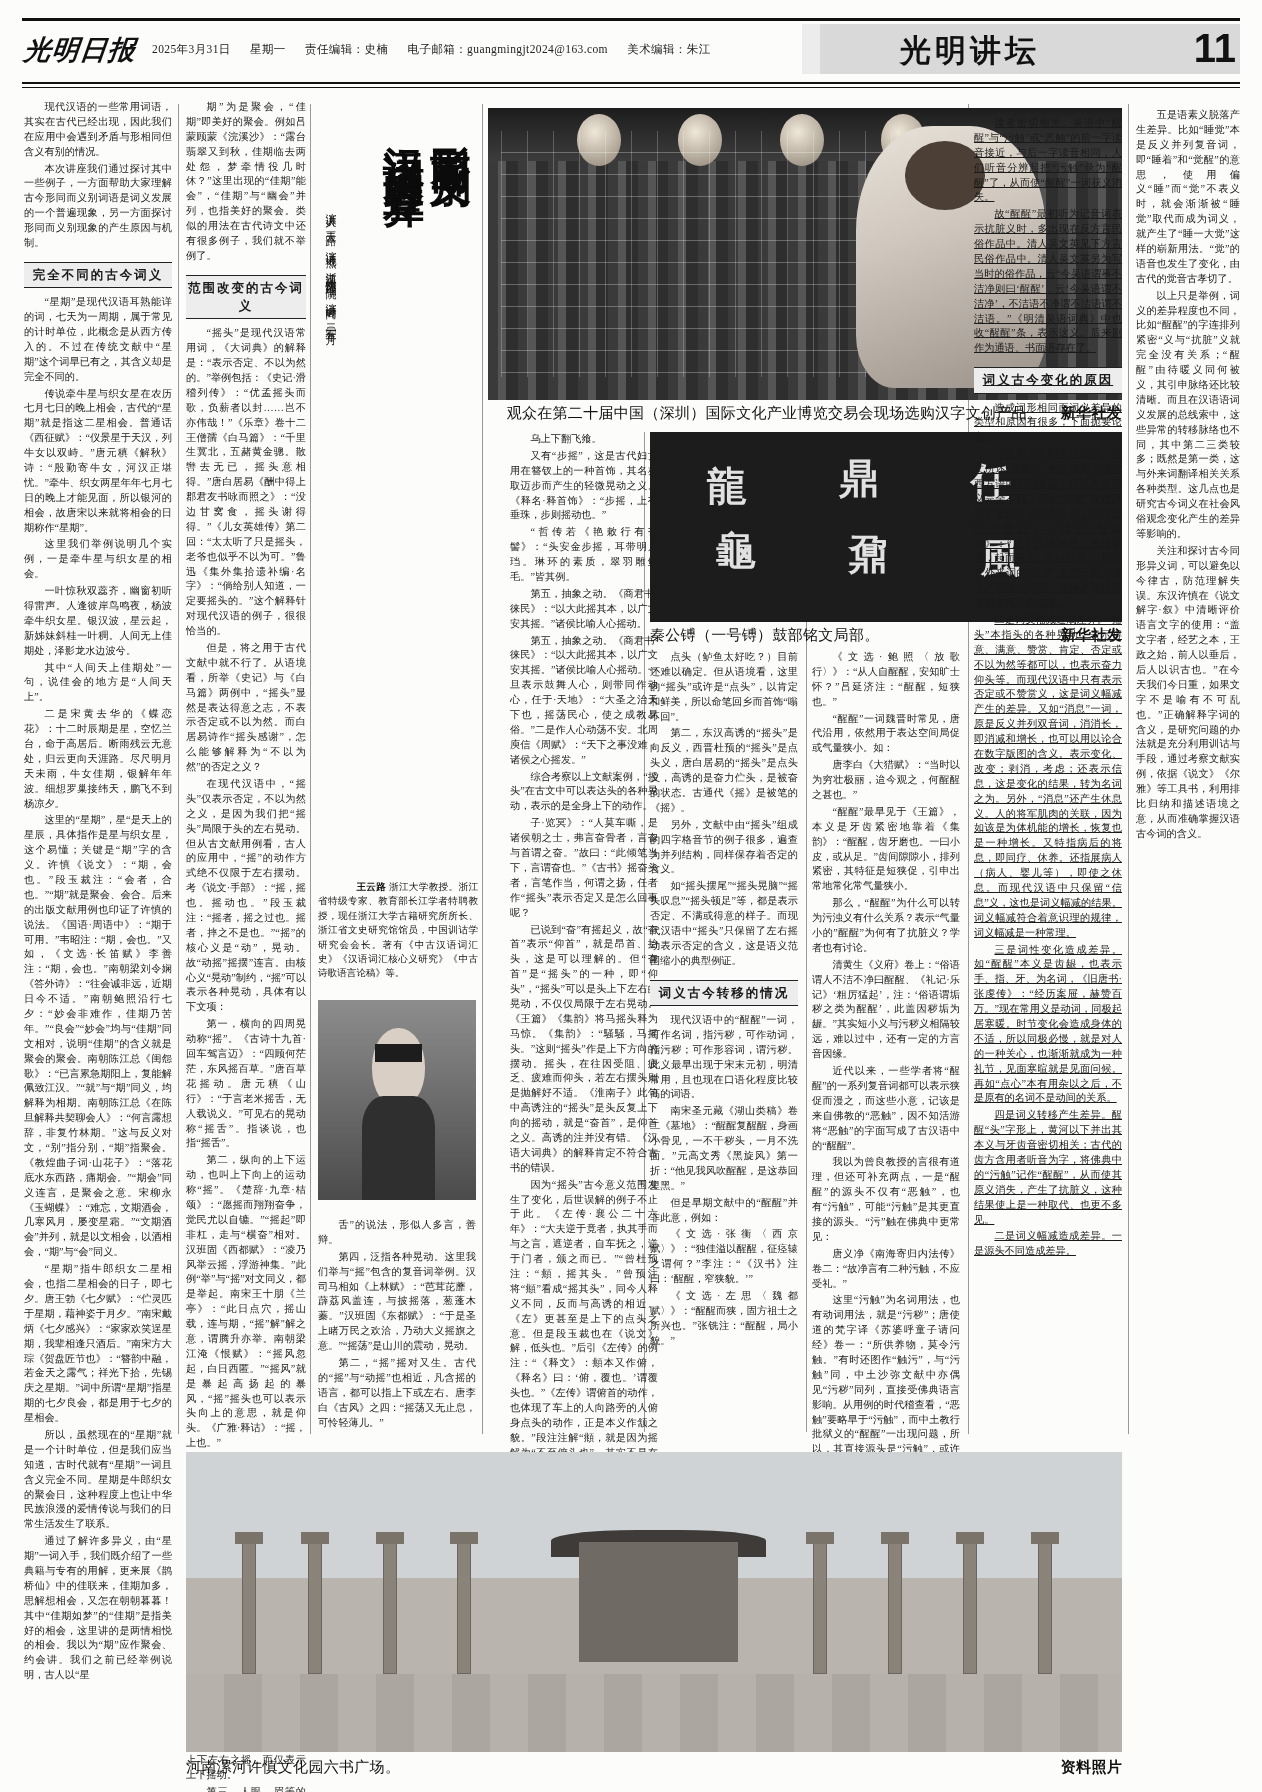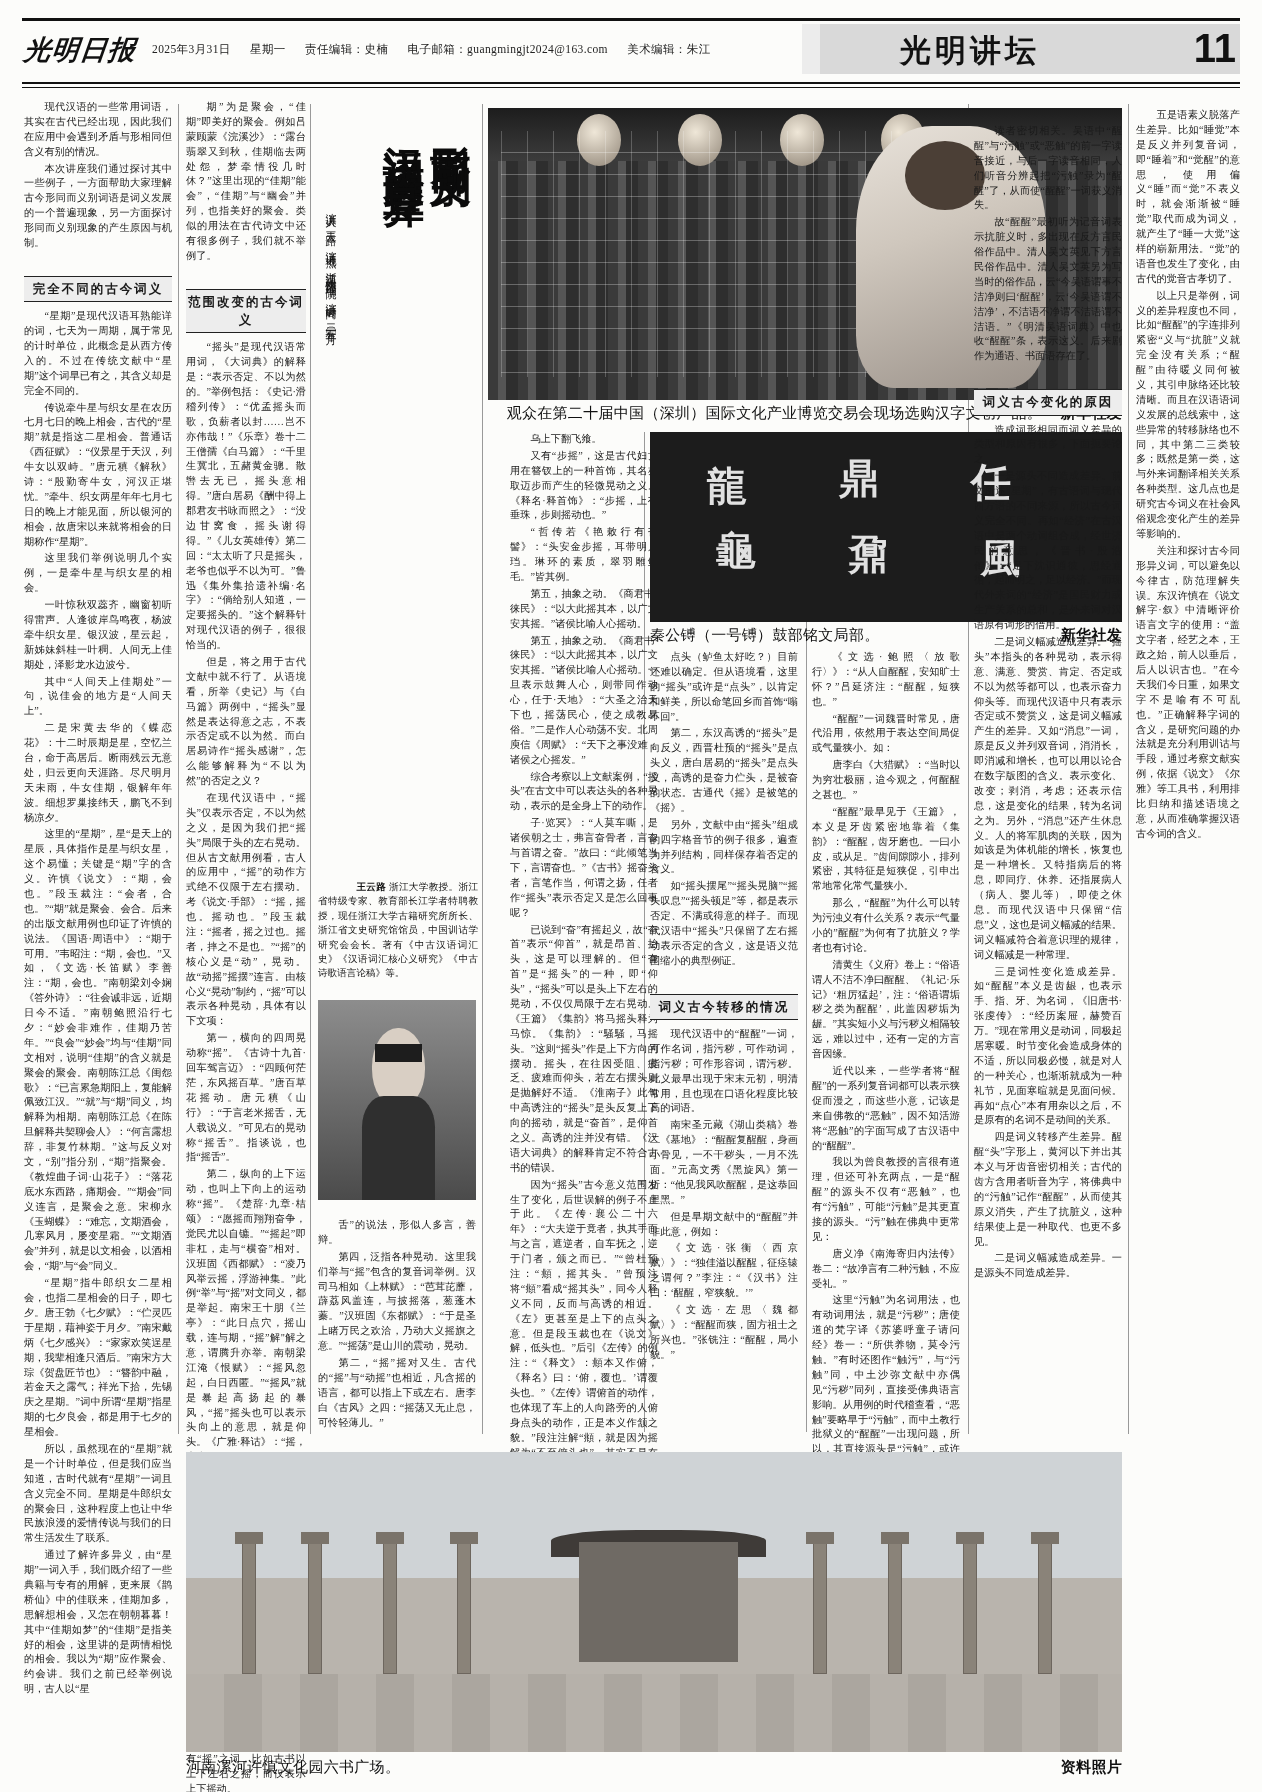--- a/index.html
+++ b/index.html
@@ -79,21 +79,21 @@
   .rub-ch{position:absolute;color:#f2f2f2;font-size:40px;font-weight:bold;font-family:"Liberation Serif",serif;opacity:.92;}
 
   .plaza{position:absolute;inset:0;background:linear-gradient(180deg,#cfd3d6 0 42%,#b9b4ad 42% 100%);}
   .plaza-building{position:absolute;left:42%;top:30%;width:17%;height:40%;background:#6f6a64;}
   .plaza-roof{position:absolute;left:39%;top:26%;width:23%;height:9%;background:#3f3b38;border-radius:40% 40% 0 0;}
   .pillar{position:absolute;bottom:26%;width:14px;height:44%;background:#8a8379;box-shadow:0 0 0 1px #6d665e inset;}
   .pillar:after{content:"";position:absolute;left:-7px;top:-10px;width:28px;height:12px;background:#7a736a;}
   .plaza-ground{position:absolute;left:0;bottom:0;width:100%;height:26%;background:repeating-linear-gradient(90deg,#b6b1aa 0 38px,#aba69f 38px 76px);}
 
   
-  .boxed{border-top:1.5px solid #222;border-bottom:1.5px solid #222;padding:3px 0;text-align:center;font-weight:bold;font-size:12.5px;letter-spacing:2px;margin:25px 0 7px 0;text-indent:0;background:#ededed;}
+  .boxed{border-top:1.5px solid #222;border-bottom:1.5px solid #222;padding:3px 0;text-align:center;font-weight:bold;font-size:12.5px;letter-spacing:2px;margin:11px 0 7px 0;text-indent:0;background:#ededed;}
 </style>
 </head>
 <body>
 
 <div class="page">
 
   <div class="masthead">
     <div class="mast-rule-top"></div>
     <div class="logo">
       <span class="logo-text">光明日报</span>
@@ -242,21 +242,21 @@
     <p>“醒醒”最早见于《王篇》，本义是牙齿紧密地靠着《集韵》：“醒醒，齿牙磨也。一曰小皮，或从足。”齿间隙隙小，排列紧密，其特征是短狭促，引申出常地常化常气量狭小。</p>
     <p>那么，“醒醒”为什么可以转为污浊义有什么关系？表示“气量小的”醒醒”为何有了抗脏义？学者也有讨论。</p>
     <p>清黄生《义府》卷上：“俗语谓人不洁不净曰醒醒、《礼记·乐记》‘粗厉猛起’，注：‘俗语谓垢秽之类为醒醒’，此盖因秽垢为龌。”其实短小义与污秽义相隔较远，难以过中，还有一定的方言音因缘。</p>
     <p>近代以来，一些学者将“醒醒”的一系列复音词都可以表示狭促而漫之，而这些小意，记该是来自佛教的“恶触”，因不知活游将“恶触”的字面写成了古汉语中的“醒醒”。</p>
     <p>我以为曾良教授的言很有道理，但还可补充两点，一是“醒醒”的源头不仅有“恶触”，也有“污触”，可能“污触”是其更直接的源头。“污”触在佛典中更常见：</p>
     <p>唐义净《南海寄归内法传》卷二：“故净言有二种污触，不应受礼。”</p>
     <p>这里“污触”为名词用法，也有动词用法，就是“污秽”；唐使道的梵字译《苏婆呼童子请问经》卷一：“所供养物，莫令污触。”有时还图作“触污”，与“污触”同，中土沙弥文献中亦偶见“污秽”同列，直接受佛典语言影响。从用例的时代稽查看，“恶触”要略早于“污触”，而中土教行批狱义的“醒醒”一出现问题，所以，其直接源头是“污触”，或许更近些。</p>
     <p>二是佛教从士使用的“污触”是在中土文献录为“醒醒”，很可能与记录</p>
   </div>
 
-  <div class="col" id="col7" style="top:124px;height:1320px;">
+  <div class="col" id="col7" style="top:116px;height:1320px;text-decoration:underline;">
     <p>读者密切相关。吴语中“醒醒”与“污触”或“恶触”的前一字读音接近，与后一字读音相同，人们听音分辨起把“污触”录为“醒醒”了，从而使“醒醒”一词获义消失。</p>
     <p>故“醒醒”最初听为记音词表示抗脏义时，多出现在反方言民俗作品中。清人吴文英见下方言民俗作品中。清人吴文英另为写当时的俗作品，云“今吴语谓事不洁净则曰‘醒醒’，云‘今吴语谓不洁净’，不洁语不净谓不洁语谓不洁语。”《明清吴语词典》中也收“醒醒”条，表示这义。后来剧作为通语、书面语存在了。</p>
     <div class="boxed">词义古今变化的原因</div>
     <p>造成词形相同而词义差异的类型和原因有很多，下面扼要论之。</p>
     <p>一是源头不同造成差异。前文所述“星期”，有古语词与现代西方语的不同来源，所以古今词义完全不同。再如“经济”在古汉语中是两个动词组合成，经世济民的意思，《晋书·殷浩传》：“足下沈识通彼，思经通循，起而明之，足以经济。”而现代外来词的“经济”是国民财力或生产关系的总和，是外来词对汉语原有词形的借用。</p>
     <p>二是词义幅减造成差异。“摇头”本指头的各种晃动，表示得意、满意、赞赏、肯定、否定或不以为然等都可以，也表示奋力仰头等。而现代汉语中只有表示否定或不赞赏义，这是词义幅减产生的差异。又如“消息”一词，原是反义并列双音词，消消长，即消减和增长，也可以用以论合在数字版图的含义。表示变化、改变；剥消，考虑；还表示信息，这是变化的结果，转为名词之为。另外，“消息”还产生休息义。人的将军肌肉的关联，因为如该是为体机能的增长，恢复也是一种增长。又特指病后的将息，即同疗、休养。还指展病人（病人、婴儿等），即使之休息。而现代汉语中只保留“信息”义，这也是词义幅减的结果。词义幅减符合着意识理的规律，词义幅减是一种常理。</p>
     <p>三是词性变化造成差异。如“醒醒”本义是齿龈，也表示手、指、牙、为名词，《旧唐书·张虔传》：“经历案屉，赫赞百万。”现在常用义是动词，同极起居寒暖。时节变化会造成身体的不适，所以同极必慢，就是对人的一种关心，也渐渐就成为一种礼节，见面寒暄就是见面问候。再如“点心”本有用杂以之后，不是原有的名词不是动间的关系。</p>
     <p>四是词义转移产生差异。醒醒“头”字形上，黄河以下并出其本义与牙齿音密切相关；古代的齿方含用者听音为字，将佛典中的“污触”记作“醒醒”，从而使其原义消失，产生了抗脏义，这种结果使上是一种取代、也更不多见。</p>
     <p>二是词义幅减造成差异。一是源头不同造成差异。</p>
   </div>

